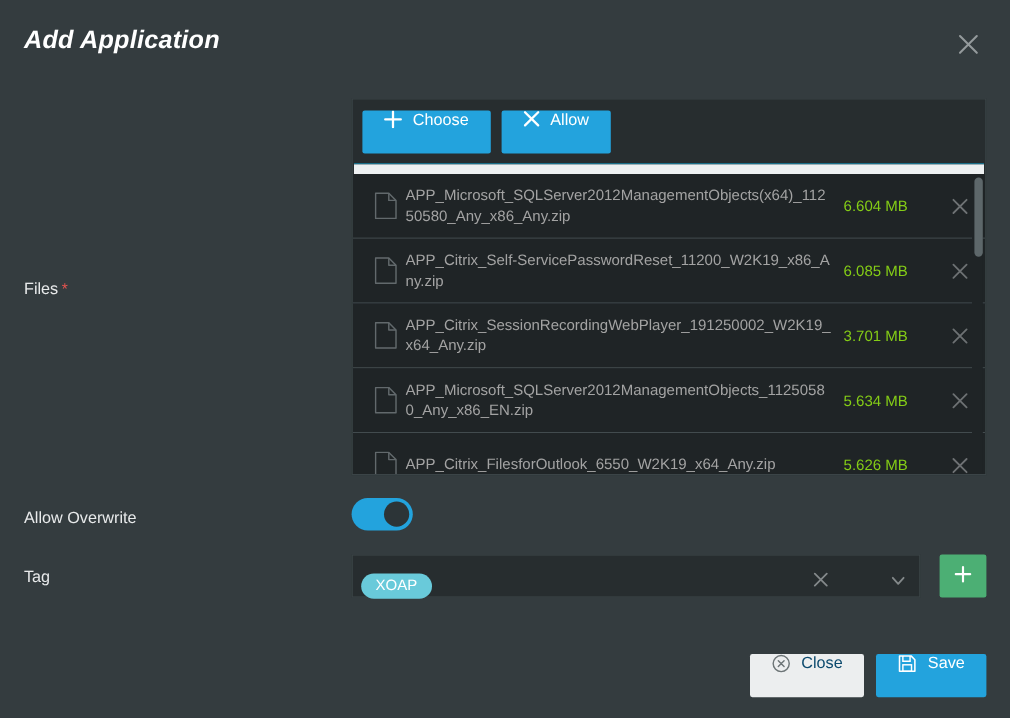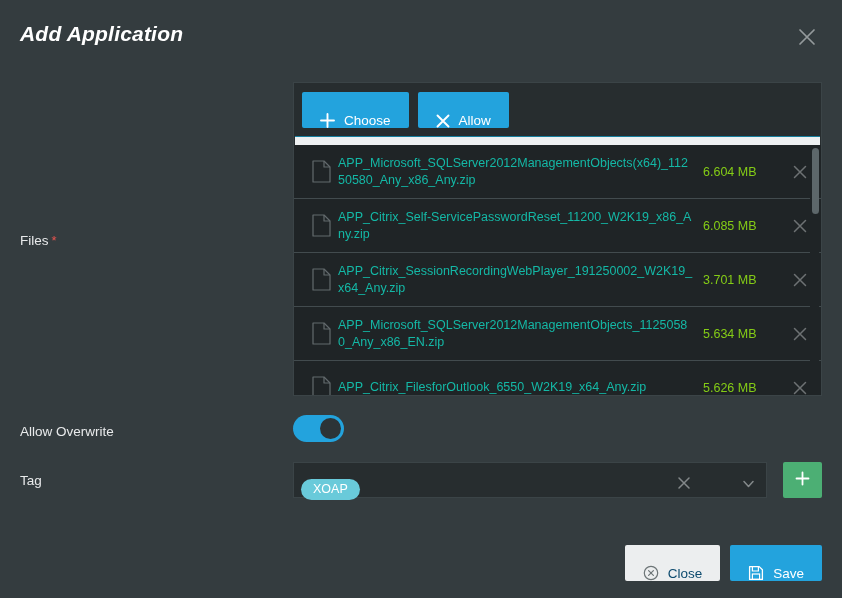--- a/index.html
+++ b/index.html
@@ -81,21 +81,21 @@
   .upload-toolbar {
     height: 53px;
     padding: 9px 0 0 8px;
     display: flex;
     gap: 9px;
     background: #272d2f;
   }
 
   .btn {
     display: inline-flex;
-    align-items: flex-end;
+    align-items: flex-start;
     justify-content: center;
     gap: 9px;
     border: none;
     cursor: pointer;
     font-family: "Liberation Sans", sans-serif;
     font-size: 13.5px;
     color: #ffffff;
     border-radius: 2px;
     height: 36px;
     padding: 0 18px;
@@ -135,21 +135,21 @@
     width: 34px;
     display: flex;
     justify-content: center;
     align-items: center;
     opacity: 0.55;
   }
   .file-name {
     flex: 1 1 auto;
     font-size: 12.5px;
     line-height: 17px;
-    color: #14b8a6;
+    color: #a3a3a3;
     padding-right: 10px;
     word-break: break-all;
     max-height: 34px;
     overflow: hidden;
   }
   .file-size {
     flex: 0 0 auto;
     width: 78px;
     text-align: left;
     font-size: 12.5px;

